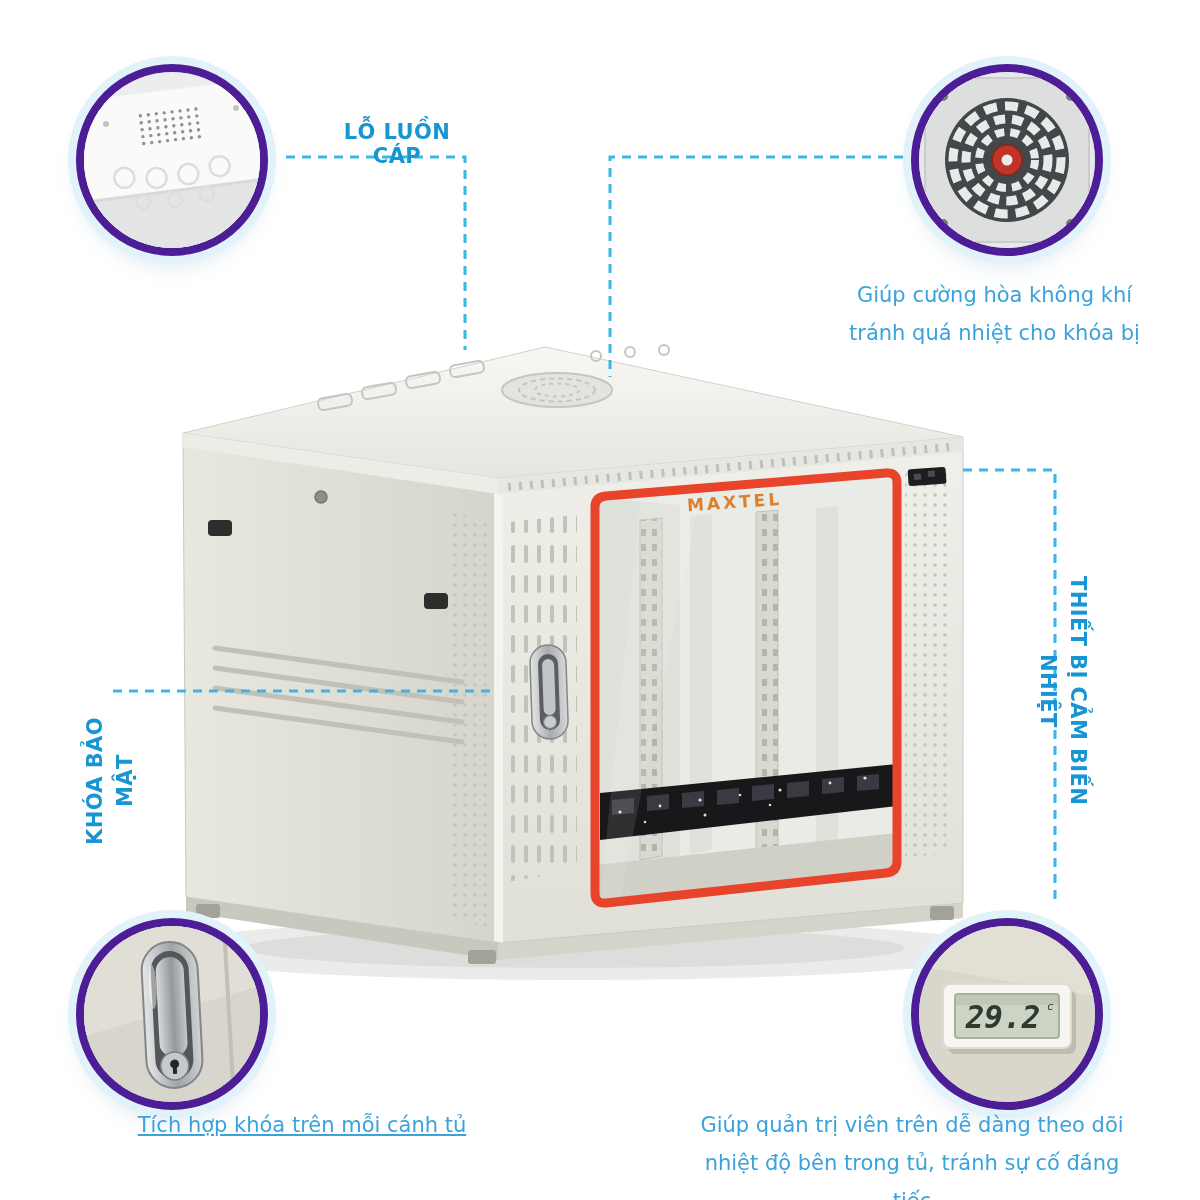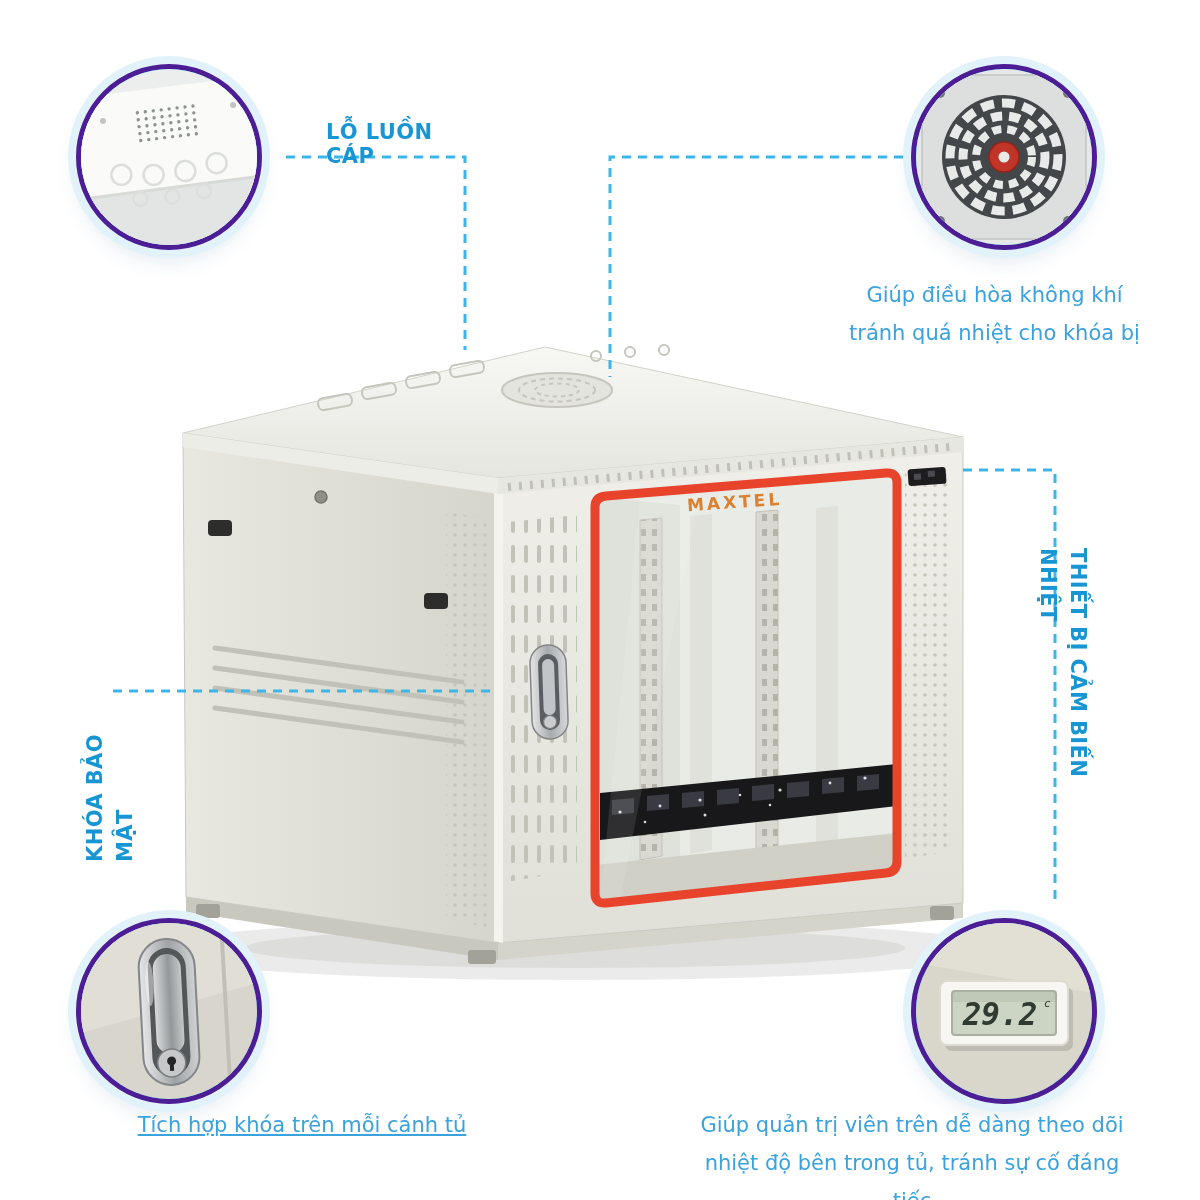--- a/index.html
+++ b/index.html
@@ -5,34 +5,34 @@
   html,body { margin:0; padding:0; background:#ffffff; }
   .canvas {
     position:relative; width:1200px; height:1200px; background:#ffffff; overflow:hidden;
     font-family:"DejaVu Sans","Liberation Sans",sans-serif;
   }
   .layer { position:absolute; left:0; top:0; width:1200px; height:1200px; }
 
   
   .callout {
     position:absolute; width:176px; height:176px; border-radius:50%;
-    border:5px solid #4c1d95;
+    border:8px solid #4c1d95;
     box-shadow:0 0 0 8px #e2f2fa, 0 12px 20px rgba(30,100,150,.12);
-    overflow:hidden; background:#0ea5e9;
+    overflow:hidden; background:#c4b5fd;
   }
   .callout svg { display:block; }
   .callout.tl { left:76px;  top:64px; }
   .callout.tr { left:911px; top:64px; }
   .callout.bl { left:76px;  top:918px; }
   .callout.br { left:911px; top:918px; }
 
   
   .label {
     position:absolute; color:#1895d3; font-weight:bold; font-size:21px;
-    letter-spacing:.4px; 
+    letter-spacing:.4px; text-align:center;
   }
   .label-cable  { left:326px; top:120px; width:142px; }
   .label-fan    { left:643px; top:120px; width:190px; }
   .label-lock   {
     left:80px; top:700px; width:30px; height:162px; line-height:30px;
     writing-mode:vertical-rl; transform:rotate(180deg);
   }
   .label-sensor {
     left:1063px; top:548px; width:30px; height:286px; line-height:30px;
     writing-mode:vertical-rl;
@@ -334,21 +334,21 @@
         <text x="128" y="84" font-family="DejaVu Sans Mono, monospace" font-size="11" font-style="italic" fill="#2f3a31">c</text>
       </g>
     </svg>
   </div>
 
   <div class="label label-cable">LỖ LUỒN CÁP</div>
   <div class="label label-lock">KHÓA BẢO MẬT</div>
   <div class="label label-sensor">THIẾT BỊ CẢM BIẾN NHIỆT</div>
 
   <div class="caption caption-fan">
-    <div>Giúp điều hòa không khí</div>
+    <div>Giúp cường hòa không khí</div>
     <div>tránh quá nhiệt cho khóa bị</div>
   </div>
   <div class="caption caption-lock">
     <div>Tích hợp khóa trên mỗi cánh tủ</div>
   </div>
   <div class="caption caption-sensor">
     <div>Giúp quản trị viên trên dễ dàng theo dõi</div>
     <div>nhiệt độ bên trong tủ, tránh sự cố đáng tiếc</div>
   </div>
 

